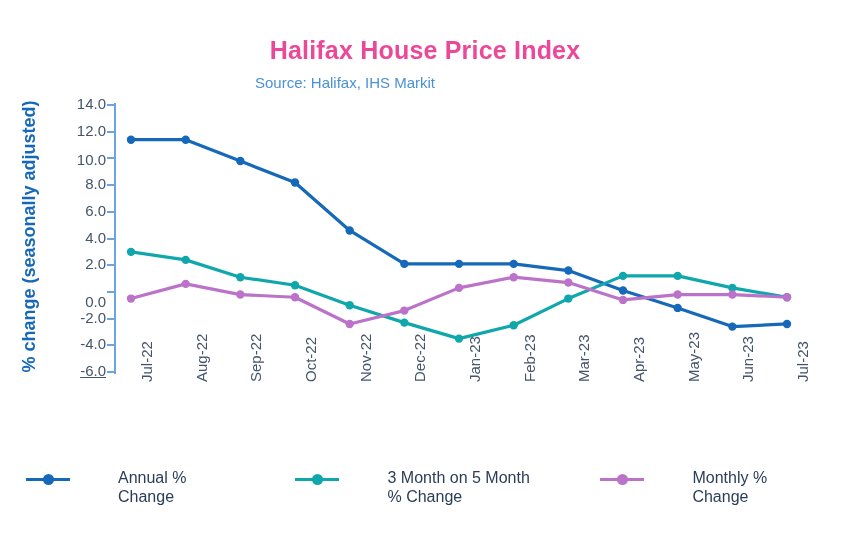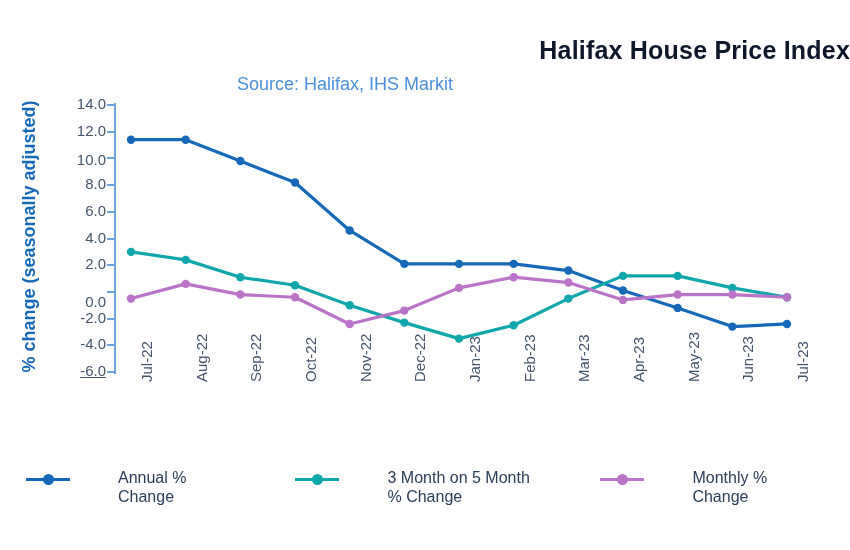--- a/index.html
+++ b/index.html
@@ -4,26 +4,26 @@
 <style>
   html,body{margin:0;padding:0;}
   body{
     width:850px;height:550px;background:#ffffff;
     font-family:"Liberation Sans", sans-serif;
     overflow:hidden;position:relative;
   }
   .chart-root{position:absolute;inset:0;}
 
   .title{
-    position:absolute;left:0;top:36px;width:850px;text-align:right;
-    font-size:25px;font-weight:bold;color:#0f172a;letter-spacing:.2px;
+    position:absolute;left:0;top:36px;width:850px;text-align:center;
+    font-size:25px;font-weight:bold;color:#ec4899;letter-spacing:.2px;
   }
   .subtitle{
     position:absolute;left:0;top:74px;width:690px;text-align:center;
-    font-size:18px;color:#4a90d9;
+    font-size:15px;color:#4a90d9;
   }
 
   .ylabel{
     position:absolute;left:14px;top:86px;width:30px;height:300px;
     display:flex;align-items:center;justify-content:center;
   }
   .ylabel span{
     display:block;white-space:nowrap;
     transform:rotate(-90deg);transform-origin:center center;
     font-size:18px;font-weight:bold;color:#1668b8;

